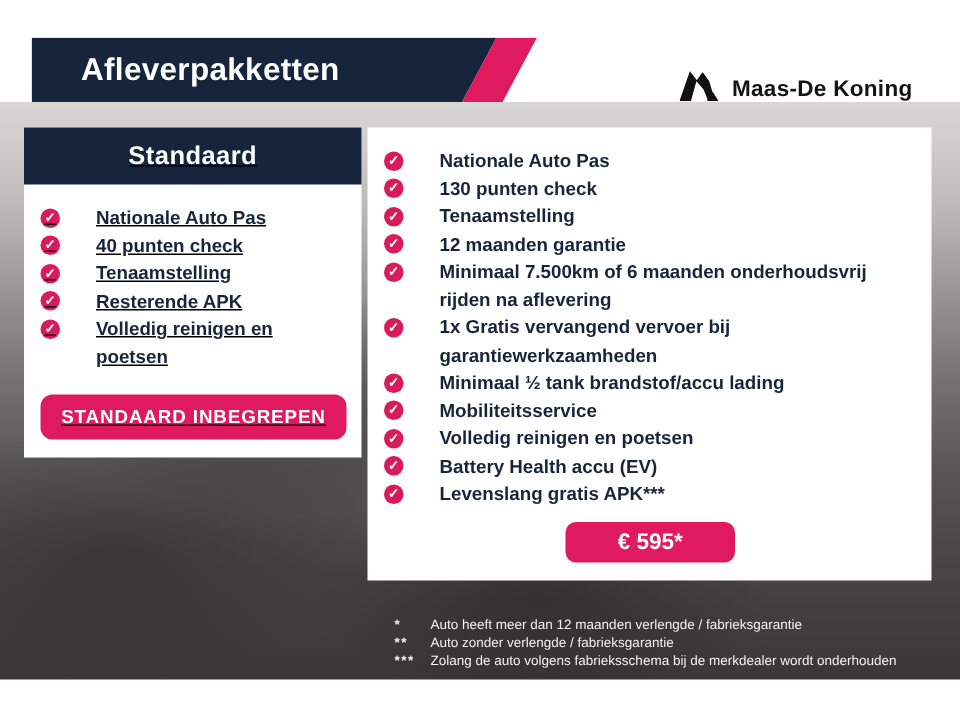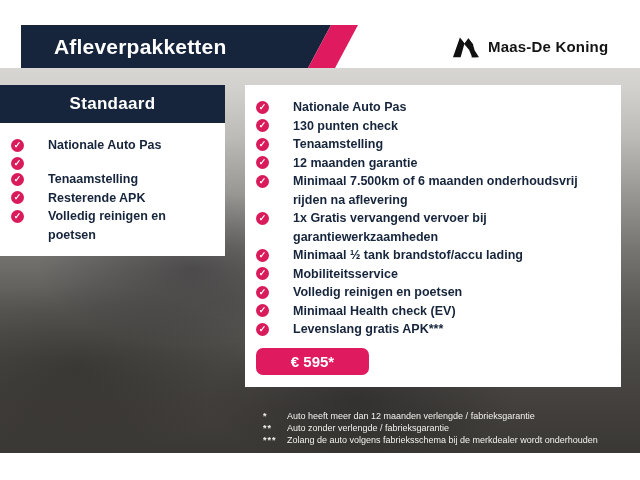--- a/index.html
+++ b/index.html
@@ -16,36 +16,36 @@
   }
   .pink-slash{
     position:absolute;left:0;top:0;width:340px;height:43px;background:#DF1A5E;
     clip-path:polygon(310px 0,337px 0,314px 43px,287px 43px);
   }
   .header-title{
     position:absolute;left:33px;top:0;height:43px;display:flex;align-items:center;
     color:#ffffff;font-size:21px;font-weight:bold;letter-spacing:0.2px;
   }
   .brand{
-    position:absolute;left:432px;top:0;height:43px;display:flex;align-items:center;gap:9px;
+    position:absolute;left:432px;top:0;height:43px;display:flex;align-items:flex-end;gap:9px;
   }
   .brand svg{display:block;}
   .brand-name{color:#141414;font-size:15px;font-weight:bold;letter-spacing:0.2px;}
   
   .photo-band{
     position:absolute;left:0;top:68px;width:640px;height:385px;
     background:
       radial-gradient(220px 110px at 30% 52%, rgba(15,15,22,0.35), rgba(15,15,22,0) 70%),
       radial-gradient(260px 120px at 12% 78%, rgba(25,24,22,0.32), rgba(25,24,22,0) 70%),
       radial-gradient(220px 100px at 56% 86%, rgba(10,10,14,0.28), rgba(10,10,14,0) 70%),
       linear-gradient(180deg,#D7D6D3 0%,#D2D1CE 5%,#BDBBB7 18%,#989693 33%,#757370 48%,#5B5956 62%,#4B4946 76%,#423F3C 88%,#3A3834 100%);
   }
   
   .card{position:absolute;top:85px;background:#ffffff;}
-  .card-standaard{left:0;width:225px;}
+  .card-standaard{left:16px;width:225px;text-decoration:underline;}
   .card-approved{left:245px;width:376px;}
   .card-header{
     height:38px;background:#16253C;display:flex;align-items:center;justify-content:center;
     color:#ffffff;font-size:17px;font-weight:bold;letter-spacing:0.3px;
   }
   .card-body{padding:13px 10px 12px 11px;}
   .check-list{list-style:none;margin:0;padding:0;}
   .check-item{
     display:flex;align-items:flex-start;gap:8px;
     color:#16253C;font-size:12.5px;font-weight:bold;line-height:18.5px;
@@ -55,21 +55,21 @@
     background:#D91B5C;color:#ffffff;display:flex;align-items:center;justify-content:center;
     font-size:9px;line-height:13px;font-weight:bold;
   }
   .item-text{flex:1;padding-left:16px;}
   .cta-button{
     display:block;width:100%;box-sizing:border-box;margin-top:16px;height:30px;
     background:#DF1A5E;border:none;border-radius:8px;cursor:pointer;
     color:#ffffff;font-family:"Liberation Sans",sans-serif;
     font-size:12.5px;font-weight:bold;letter-spacing:0.6px;
   }
-  .price-row{display:flex;gap:22px;margin-top:9px;}
+  .price-row{display:flex;justify-content:center;gap:22px;margin-top:9px;}
   .price-button{
     width:113px;height:27px;background:#DF1A5E;border:none;border-radius:7px;cursor:pointer;
     color:#ffffff;font-family:"Liberation Sans",sans-serif;
     font-size:15px;font-weight:bold;display:flex;align-items:center;justify-content:center;
   }
   
   .footnotes{position:absolute;left:263px;top:410px;width:365px;}
   .footnote-row{display:flex;color:#F2F1EF;font-size:9px;line-height:12px;}
   .footnote-marker{flex:0 0 24px;font-weight:bold;letter-spacing:1px;}
   .footnote-text{flex:1;}
@@ -101,34 +101,36 @@
   <div class="card card-standaard">
     <div class="card-header">Standaard</div>
     <div class="card-body">
       <ul class="check-list">
         <li class="check-item">
             <span class="check-icon">✓</span>
             <span class="item-text">Nationale Auto Pas</span>
           </li>
         <li class="check-item">
             <span class="check-icon">✓</span>
+            <span class="item-text">40 punten check</span>
           </li>
         <li class="check-item">
             <span class="check-icon">✓</span>
             <span class="item-text">Tenaamstelling</span>
           </li>
         <li class="check-item">
             <span class="check-icon">✓</span>
             <span class="item-text">Resterende APK</span>
           </li>
         <li class="check-item">
             <span class="check-icon">✓</span>
             <span class="item-text">Volledig reinigen en poetsen</span>
           </li>
       </ul>
+      <button class="cta-button">STANDAARD INBEGREPEN</button>
     </div>
   </div>
 
   <div class="card card-approved">
     <div class="card-body">
       <ul class="check-list">
         <li class="check-item">
             <span class="check-icon">✓</span>
             <span class="item-text">Nationale Auto Pas</span>
           </li>
@@ -159,21 +161,21 @@
         <li class="check-item">
             <span class="check-icon">✓</span>
             <span class="item-text">Mobiliteitsservice</span>
           </li>
         <li class="check-item">
             <span class="check-icon">✓</span>
             <span class="item-text">Volledig reinigen en poetsen</span>
           </li>
         <li class="check-item">
             <span class="check-icon">✓</span>
-            <span class="item-text">Minimaal Health check (EV)</span>
+            <span class="item-text">Battery Health accu (EV)</span>
           </li>
         <li class="check-item">
             <span class="check-icon">✓</span>
             <span class="item-text">Levenslang gratis APK***</span>
           </li>
       </ul>
       <div class="price-row">
         <button class="price-button">€ 595*</button>
       </div>
     </div>

